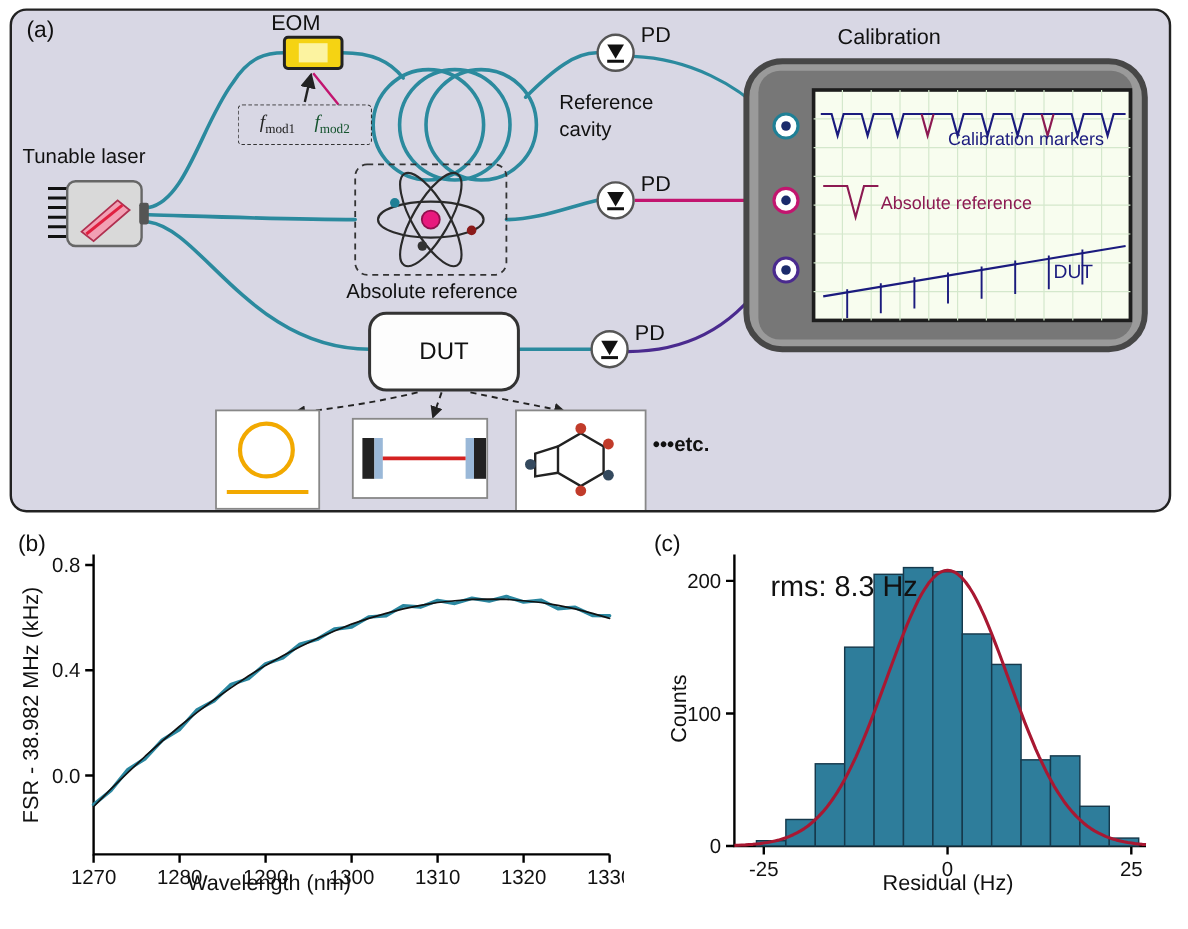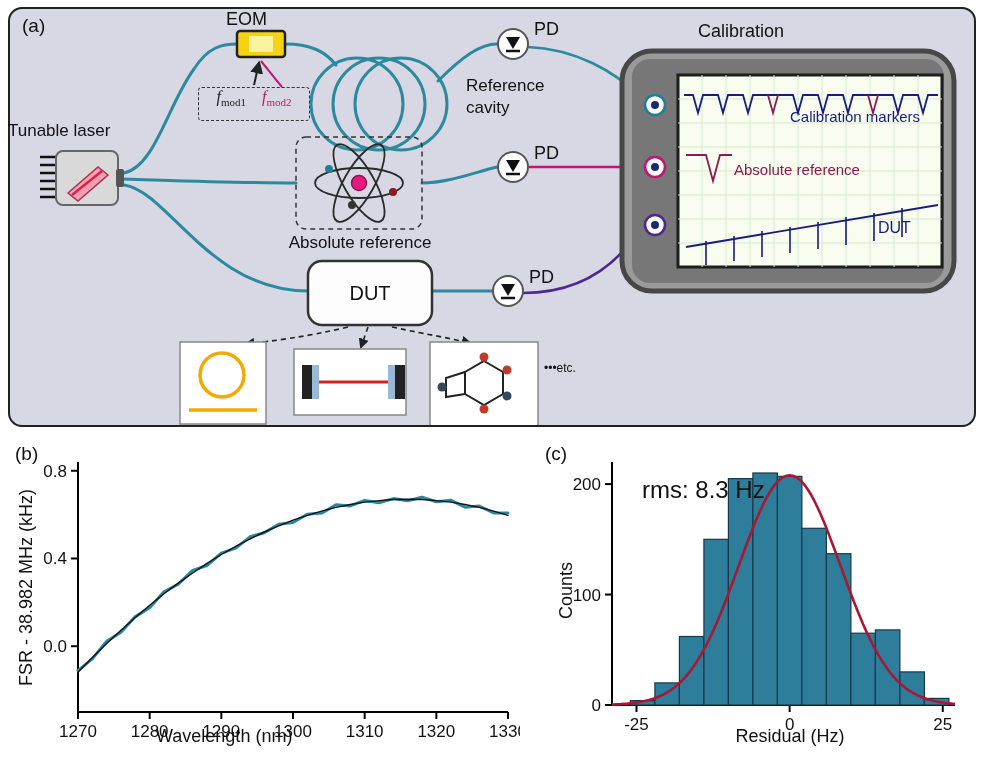--- a/index.html
+++ b/index.html
@@ -175,39 +175,39 @@
           <circle cx="0" cy="-26" r="4.5" fill="#c13b2a"></circle>
           <circle cx="23" cy="-13" r="4.5" fill="#c13b2a"></circle>
           <circle cx="23" cy="13" r="4.5" fill="#34495e"></circle>
           <circle cx="-42" cy="4" r="4.5" fill="#34495e"></circle>
           <circle cx="0" cy="26" r="4.5" fill="#c13b2a"></circle>
         </g>
       </g>
     </svg>
 
     <div class="lbl panel-letter" style="left:12px;top:6px">(a)</div>
-    <div class="lbl" style="left:-2px;top:112px;width:124px;text-align:left">Tunable laser</div>
+    <div class="lbl" style="left:-2px;top:112px;width:124px;text-align:center">Tunable laser</div>
     <div class="lbl" style="left:216px;top:0px;width:70px;text-align:left;font-size:18px">EOM</div>
 
-    <div class="abs" style="left:188px;top:78px;width:112px;height:34px;border:1.5px dashed #333;border-radius:4px;display:flex;justify-content:center;gap:16px">
+    <div class="abs" style="left:188px;top:78px;width:112px;height:34px;border:1.5px dashed #333;border-radius:4px;display:flex;align-items:center;justify-content:center;gap:16px">
       <span class="fm" style="color:#222"><i>f</i><sub>mod1</sub></span>
-      <span class="fm" style="color:#be185d"><i>f</i><sub>mod2</sub></span>
+      <span class="fm" style="color:#14532d"><i>f</i><sub>mod2</sub></span>
     </div>
 
     <div class="lbl" style="left:456px;top:66px;width:114px;white-space:normal;line-height:22px">Reference cavity</div>
     <div class="lbl" style="left:524px;top:10px;font-size:18px">PD</div>
     <div class="lbl" style="left:524px;top:134px;font-size:18px">PD</div>
     <div class="lbl" style="left:519px;top:258px;font-size:18px">PD</div>
     <div class="lbl" style="left:272px;top:224px;width:156px;text-align:center">Absolute reference</div>
     <div class="lbl" style="left:298px;top:252px;width:124px;height:64px;display:flex;align-items:center;justify-content:center;font-size:20px">DUT</div>
     <div class="lbl" style="left:688px;top:12px;font-size:18px">Calibration</div>
     <div class="lbl navy" style="left:690px;top:99px;width:220px;text-align:right;font-size:15px">Calibration markers</div>
     <div class="lbl maroon" style="left:724px;top:152px;font-size:15px">Absolute reference</div>
     <div class="lbl navy" style="left:868px;top:210px;font-size:16px">DUT</div>
-    <div class="lbl" style="left:534px;top:352px;font-size:12px;font-weight:normal">•••etc.</div>
+    <div class="lbl" style="left:534px;top:352px;font-size:17px;font-weight:bold">•••etc.</div>
   </div>
 
   <div class="lbl panel-letter" style="left:15px;top:443px">(b)</div>
   <svg class="abs" style="left:10px;top:448px" width="510" height="290">
       <path d="M68,14 L68,264 L498,264" fill="none" stroke="#000" stroke-width="2"></path>
       <line x1="68" y1="264" x2="68" y2="271" stroke="#000" stroke-width="2"></line>
       <text x="68" y="289" text-anchor="middle" font-size="17">1270</text>
       <line x1="139.66666666666666" y1="264" x2="139.66666666666666" y2="271" stroke="#000" stroke-width="2"></line>
       <text x="139.66666666666666" y="289" text-anchor="middle" font-size="17">1280</text>
       <line x1="211.33333333333331" y1="264" x2="211.33333333333331" y2="271" stroke="#000" stroke-width="2"></line>

